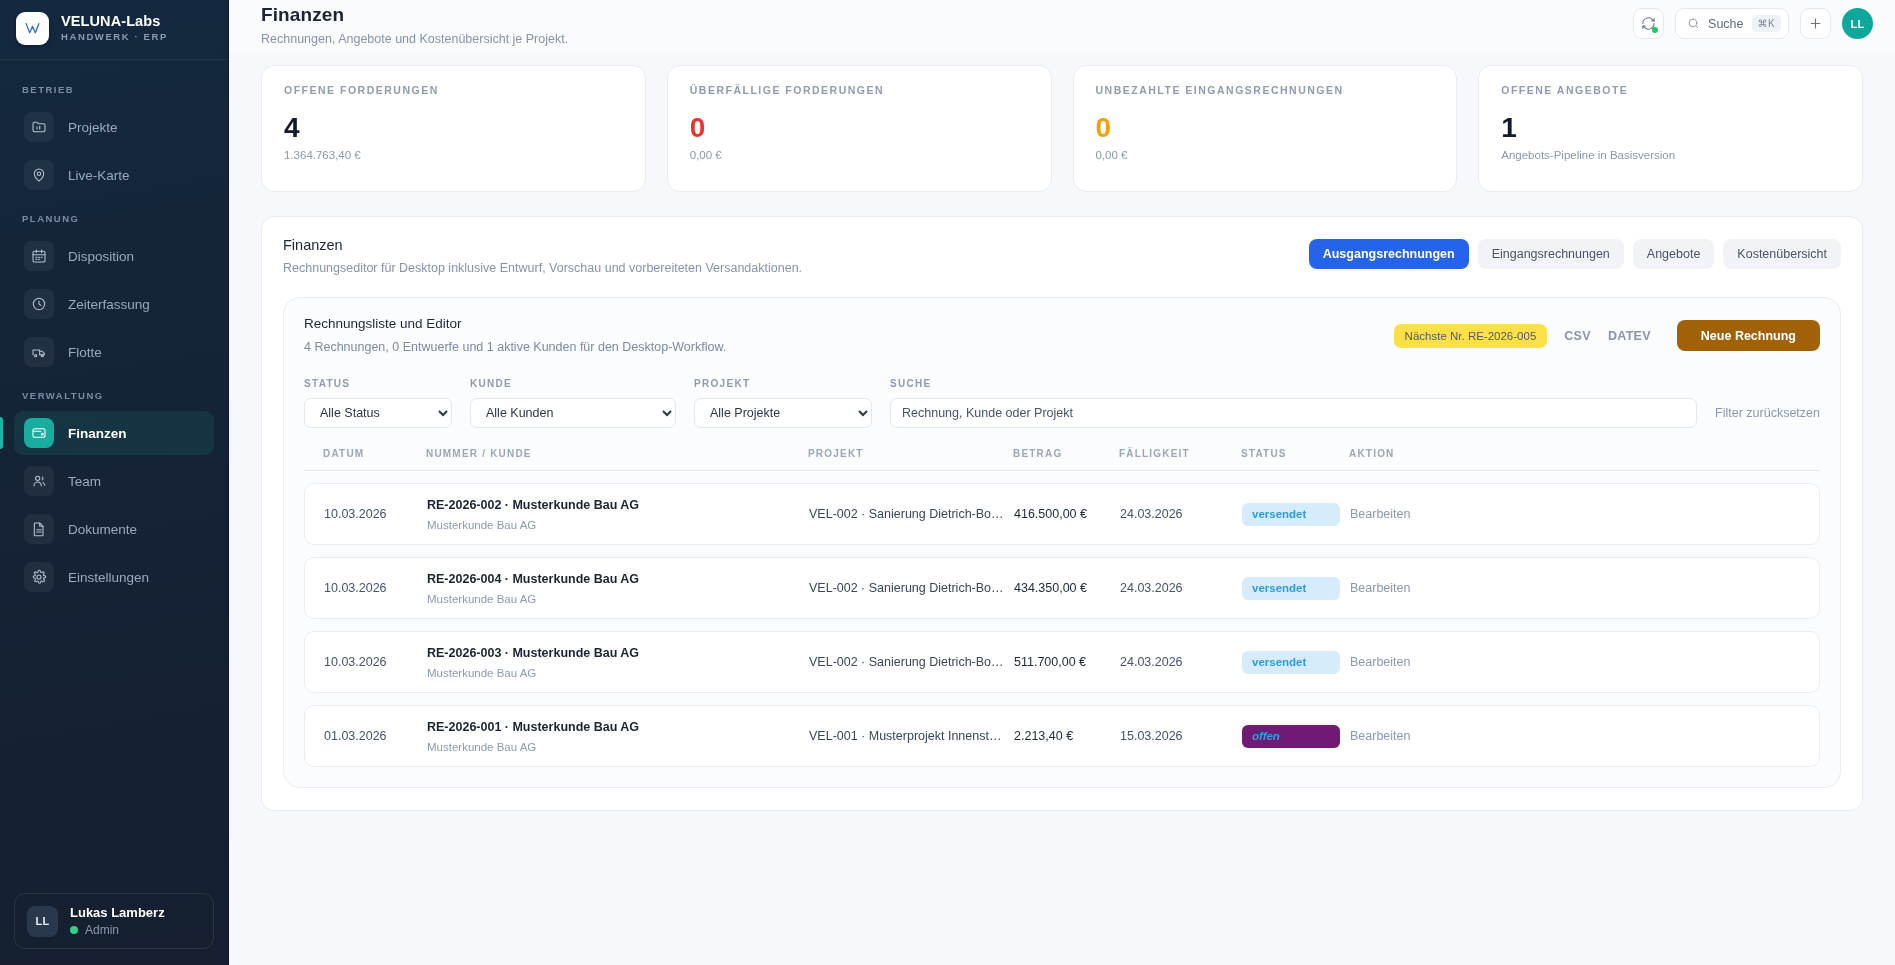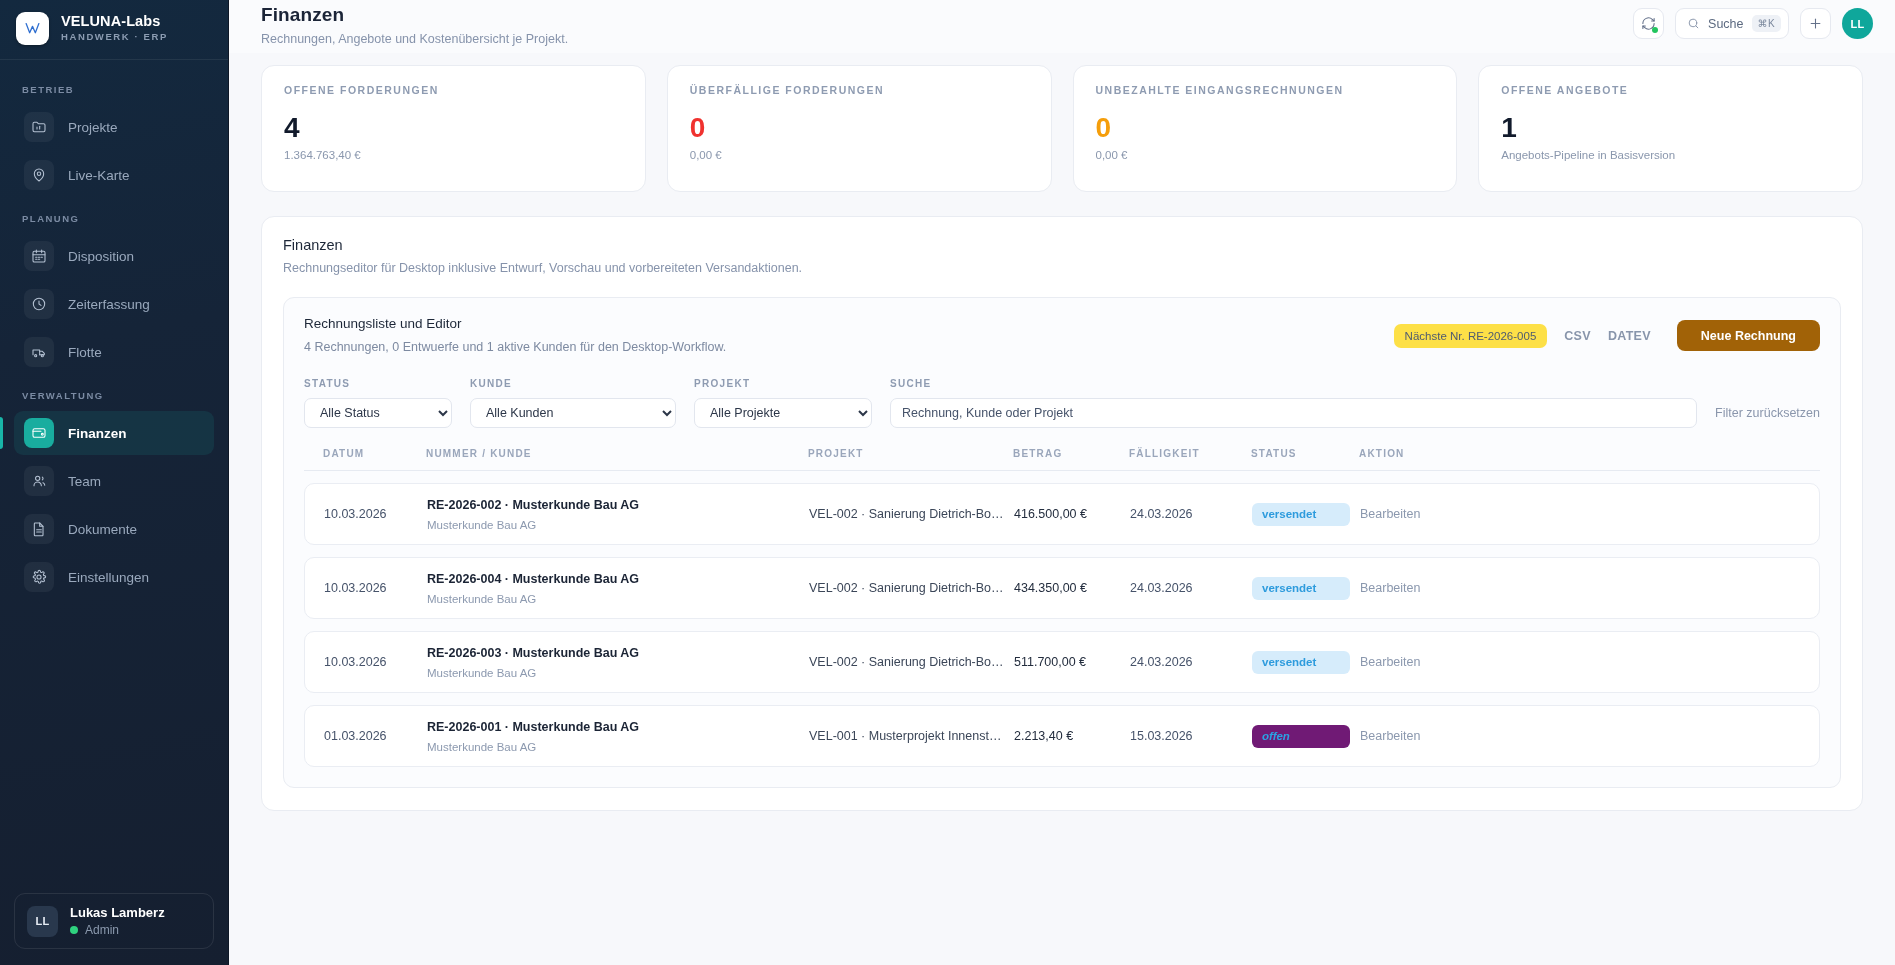--- a/index.html
+++ b/index.html
@@ -137,21 +137,21 @@
   .tabs { display: flex; gap: 9px; padding-top: 2px; }
   .tab {
     height: 30px; padding: 0 14px; border-radius: 8px; background: #f1f3f7;
     color: #4a5569; font-size: 12.5px; display: flex; align-items: center;
     cursor: pointer; border: none; font-family: inherit;
   }
   .tab.active { background: #2563eb; color: #fff; font-weight: bold; }
 
   .subpanel {
     margin-top: 22px; background: #fbfcfe; border: 1px solid #e9ecf2;
-    border-radius: 11px; padding: 18px 20px 20px 20px;
+    border-radius: 17px; padding: 18px 20px 20px 20px;
   }
   .sub-head { display: flex; align-items: flex-start; justify-content: space-between; }
   .sub-title { font-size: 13.5px; color: #1d2738; font-weight: normal; }
   .sub-sub { font-size: 12.5px; color: #7d8aa1; margin-top: 9px; }
   .sub-actions { display: flex; align-items: center; gap: 17px; padding-top: 4px; }
   .chip {
     background: #fde047; border-radius: 7px; padding: 6px 11px;
     font-size: 11.5px; color: #4f5b70;
   }
   .link-action { font-size: 12.5px; color: #8895ab; cursor: pointer; font-weight: bold; letter-spacing: .3px; }
@@ -183,21 +183,21 @@
   .t-head {
     display: flex; align-items: center; padding: 0 0 11px 0;
     border-bottom: 1px solid #e6eaf1;
   }
   .t-head div {
     font-size: 10px; font-weight: bold; letter-spacing: 1.2px; color: #9aa6bb;
   }
   .c-datum  { width: 122px; padding-left: 19px; }
   .c-nummer { width: 382px; }
   .c-projekt{ width: 205px; }
-  .c-betrag { width: 116px; }
+  .c-betrag { width: 106px; }
   .c-faell  { width: 122px; }
   .c-status { width: 108px; }
   .c-aktion { flex: 1 1 auto; }
 
   .t-row {
     display: flex; align-items: center; height: 62px; margin-top: 12px;
     background: #fff; border: 1px solid #eaedf3; border-radius: 10px;
   }
   .t-row > div { font-size: 12.5px; color: #2f394b; }
   .t-row .c-datum { color: #46536a; }
@@ -406,20 +406,26 @@
             <div class="kpi-note">Angebots-Pipeline in Basisversion</div>
           </div>
         </section>
 
       <section class="panel">
         <div class="panel-head">
           <div>
             <div class="panel-title">Finanzen</div>
             <div class="panel-sub">Rechnungseditor für Desktop inklusive Entwurf, Vorschau und vorbereiteten Versandaktionen.</div>
           </div>
+          <div class="tabs" id="tabs-root">
+              <button class="tab active">Ausgangsrechnungen</button>
+              <button class="tab">Eingangsrechnungen</button>
+              <button class="tab">Angebote</button>
+              <button class="tab">Kostenübersicht</button>
+            </div>
         </div>
 
         <div class="subpanel">
           <div class="sub-head">
             <div>
               <div class="sub-title">Rechnungsliste und Editor</div>
               <div class="sub-sub">4 Rechnungen, 0 Entwuerfe und 1 aktive Kunden für den Desktop-Workflow.</div>
             </div>
             <div class="sub-actions">
               <span class="chip">Nächste Nr. RE-2026-005</span>

